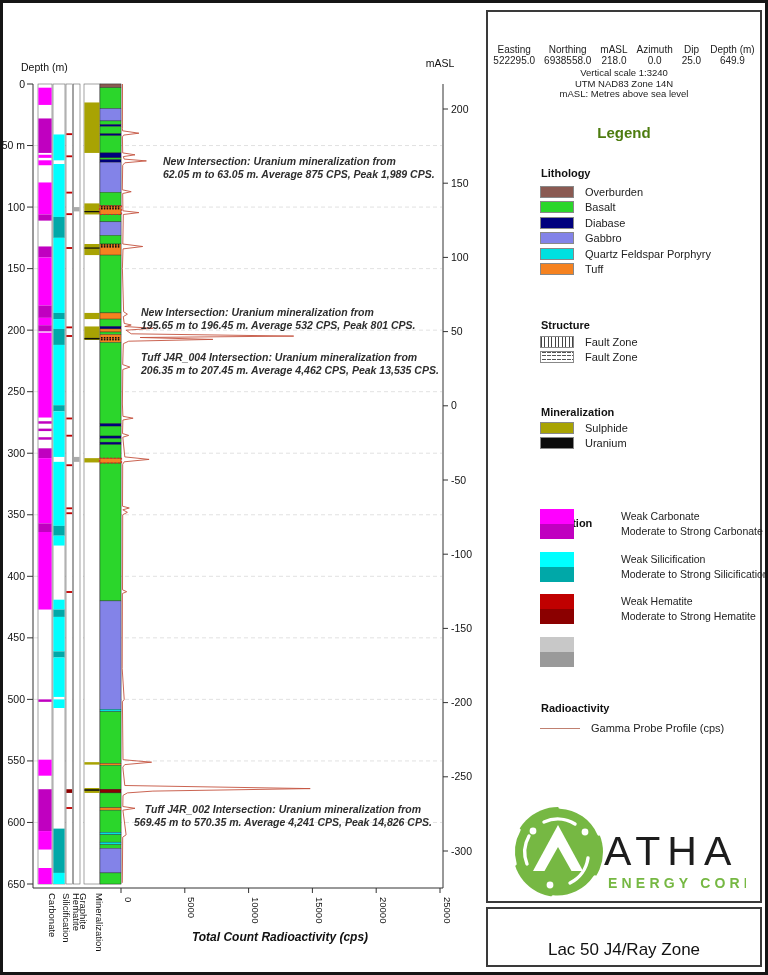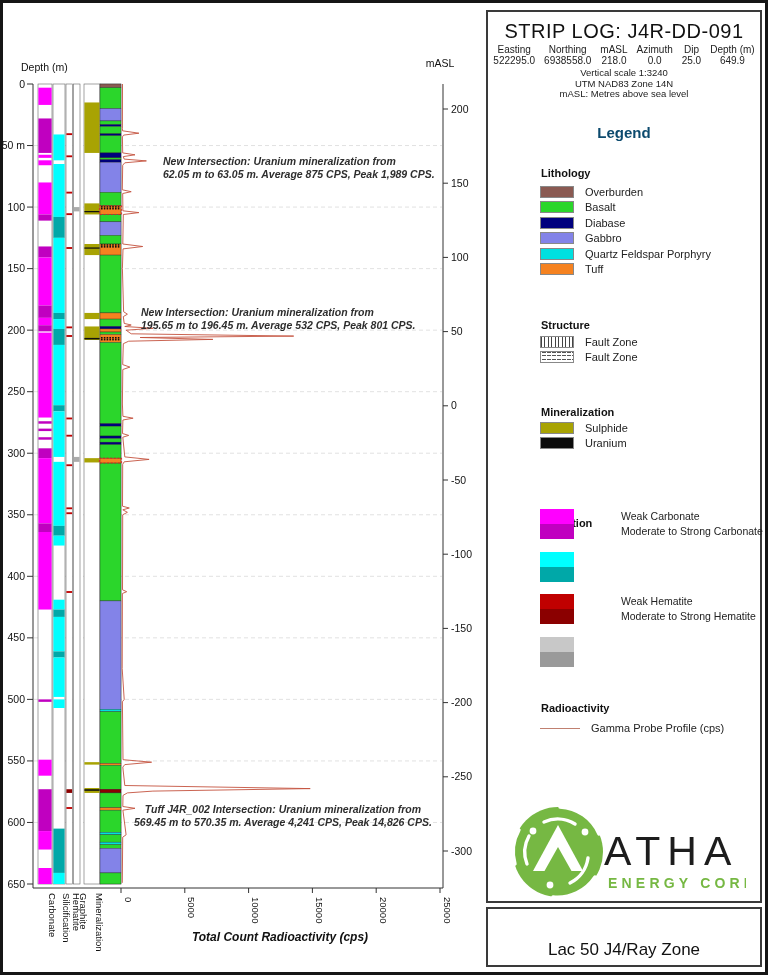--- a/index.html
+++ b/index.html
@@ -13,21 +13,21 @@
   .panel{position:absolute;left:486px;top:10px;width:276px;height:893px;border:2px solid #3a3a3a;
          box-sizing:border-box;background:#fff;}
   .footer-box{position:absolute;left:486px;top:907px;width:276px;height:60px;border:2px solid #3a3a3a;
          box-sizing:border-box;background:#fff;text-align:center;}
   .footer-line1{position:absolute;left:0;right:0;top:7px;font-size:17px;color:#111;}
   .footer-line2{position:absolute;left:0;right:0;top:31px;font-size:17px;color:#111;}
   .p-title{position:absolute;left:0;right:0;top:8px;text-align:center;font-size:20px;color:#111;letter-spacing:.5px;}
   .coord-row{position:absolute;left:0;right:0;top:32px;display:flex;justify-content:center;gap:9px;}
   .coord-cell{text-align:center;font-size:10px;color:#222;line-height:11px;}
   .scale-block{position:absolute;left:0;right:0;top:56px;text-align:center;font-size:9.5px;color:#222;line-height:10.5px;}
-  .legend-title{position:absolute;left:0;right:0;top:112px;text-align:center;font-size:15px;font-weight:bold;color:#0c4a6e;}
+  .legend-title{position:absolute;left:0;right:0;top:112px;text-align:center;font-size:15px;font-weight:bold;color:#4d7c0f;}
   .sec-head{position:absolute;left:53px;font-size:11px;font-weight:bold;color:#111;}
   .leg-list{position:absolute;left:52px;}
   .leg-row{display:flex;align-items:center;height:15.5px;}
   .sw{width:34px;height:12px;border:1px solid #888;box-sizing:border-box;flex:0 0 auto;}
   .leg-lab{margin-left:11px;font-size:11px;color:#222;white-space:nowrap;}
   .pattern-vertical{background:repeating-linear-gradient(90deg,#444 0px,#444 1px,#fff 1px,#fff 3.5px);}
   .pattern-dash{background-image:
       repeating-linear-gradient(90deg,#fff 0 1px,rgba(255,255,255,0) 1px 5px),
       repeating-linear-gradient(0deg,#fff 0 2.5px,#555 2.5px 3.5px);}
   .alt-group{position:absolute;left:52px;display:flex;gap:36px;}
@@ -331,25 +331,25 @@
       <text transform="translate(62.5,893) rotate(90)" font-size="9.5" fill="#111">Silicification</text>
       <text transform="translate(72.75,893) rotate(90)" font-size="9.5" fill="#111">Hematite</text>
       <text transform="translate(80.25,893) rotate(90)" font-size="9.5" fill="#111">Graphite</text>
       <text transform="translate(95.5,893) rotate(90)" font-size="9.5" fill="#111">Mineralization</text>
     </g>
   </svg>
 
 <div id="annotations">
     <div class="ann" style="left: 163px; top: 147px;">New Intersection: Uranium mineralization from<br>62.05 m to 63.05 m. Average 875 CPS, Peak 1,989 CPS.</div>
     <div class="ann" style="left: 141px; top: 298px;">New Intersection: Uranium mineralization from<br>195.65 m to 196.45 m. Average 532 CPS, Peak 801 CPS.</div>
+    <div class="ann" style="left: 141px; top: 343px;">Tuff J4R_004 Intersection: Uranium mineralization from<br>206.35 m to 207.45 m. Average 4,462 CPS, Peak 13,535 CPS.</div>
     <div class="ann" style="left: 134px; top: 795px; text-align: center;">Tuff J4R_002 Intersection: Uranium mineralization from<br>569.45 m to 570.35 m. Average 4,241 CPS, Peak 14,826 CPS.</div>
   </div>
 
 <div class="panel">
-  <div class="p-title">STRIP LOG: J4R-DD-091</div>
   <div class="coord-row" id="coord-row">
       <div class="coord-cell">
         <div>Easting</div>
         <div>522295.0</div>
       </div>
       <div class="coord-cell">
         <div>Northing</div>
         <div>6938558.0</div>
       </div>
       <div class="coord-cell">
@@ -438,20 +438,24 @@
         </div>
         <div class="alt-labs">
           <div>Weak Carbonate</div>
           <div>Moderate to Strong Carbonate</div>
         </div>
       </div>
       <div class="alt-group" style="top: 539.5px;">
         <div class="alt-sw">
           <div style="background: rgb(0, 255, 255);"></div>
           <div style="background: rgb(0, 168, 168);"></div>
+        </div>
+        <div class="alt-labs">
+          <div>Weak Silicification</div>
+          <div>Moderate to Strong Silicification</div>
         </div>
       </div>
       <div class="alt-group" style="top: 582px;">
         <div class="alt-sw">
           <div style="background: rgb(192, 0, 0);"></div>
           <div style="background: rgb(139, 0, 0);"></div>
         </div>
         <div class="alt-labs">
           <div>Weak Hematite</div>
           <div>Moderate to Strong Hematite</div>

